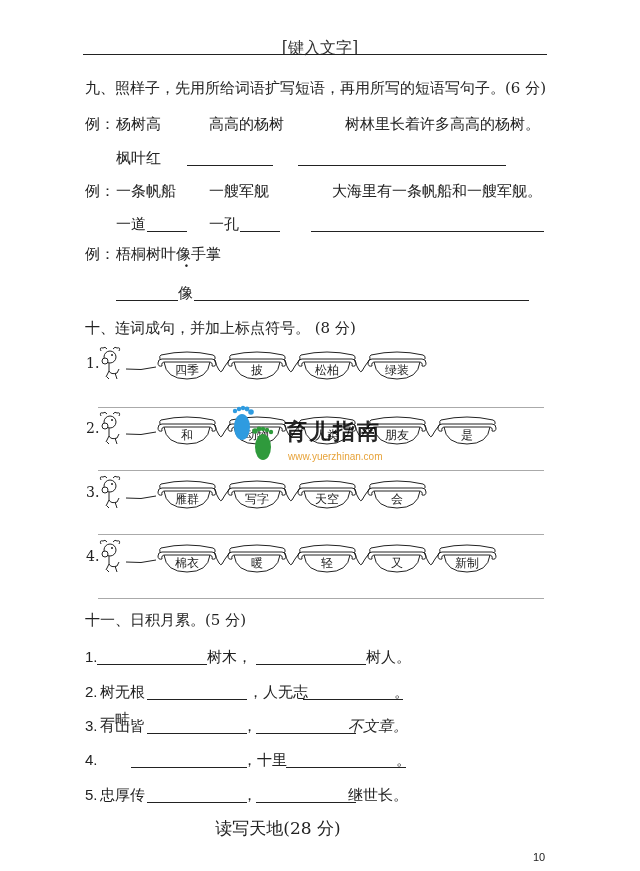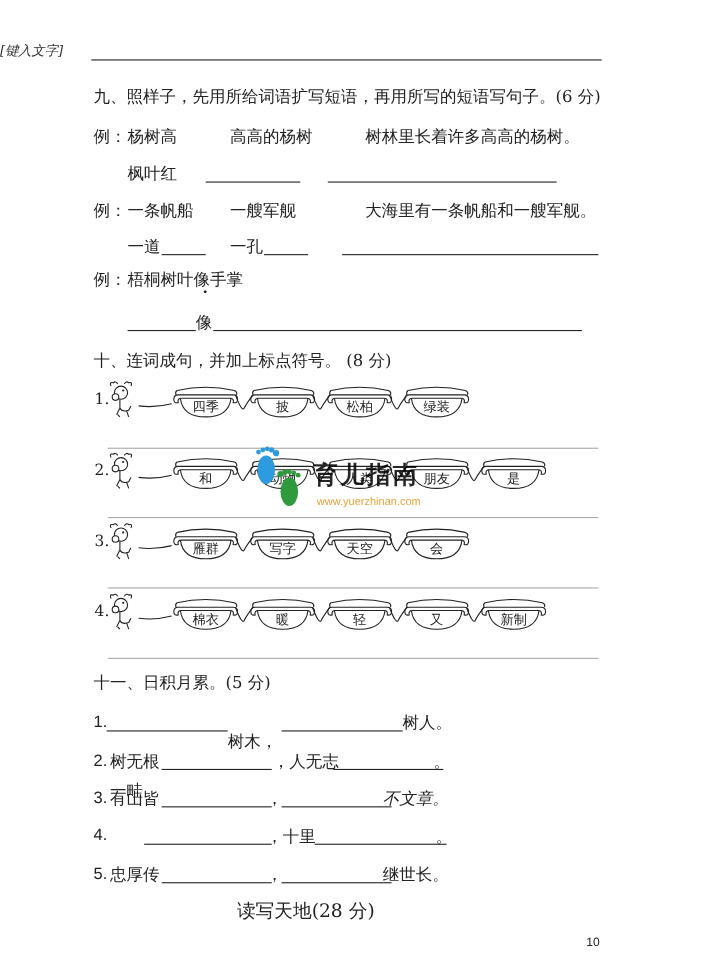--- a/index.html
+++ b/index.html
@@ -1,19 +1,19 @@
 <!DOCTYPE html>
 <html><head>
 <meta charset="utf-8">
 <style>
   html, body { margin: 0; padding: 0; background: #ffffff; }
   body { width: 640px; height: 871px; position: relative; overflow: hidden;
          font-family: "DejaVu Serif", "Liberation Serif", serif; color: #222; }
   .abs { position: absolute; }
-  .header-text { top: 38px; left: 0; width: 640px; font-size: 12px; color: #333; font-style: italic; }
+  .header-text { top: 38px; left: 0; width: 640px; text-align: center; font-size: 16px; color: #333; }
   .header-rule { top: 54px; left: 83px; width: 464px; height: 0; border-top: 1.5px solid #222; }
   .line { font-size: 15px; white-space: nowrap; }
   .q-title { font-size: 15px; }
   .blank { display: inline-block; border-bottom: 1px solid #222; height: 14px; vertical-align: baseline; }
   .ans-rule { left: 98px; width: 446px; border-top: 1px solid #aaa; height: 0; }
   .chain-row { left: 86px; height: 44px; width: 460px; }
   .num { position: absolute; left: 0; top: 10px; font-size: 14px; }
   .mascot { position: absolute; left: 11px; top: 0; width: 28px; height: 40px; }
   .chain-svg { position: absolute; left: 30px; top: 0; }
   .bowl { position: absolute; top: 6px; width: 62px; height: 30px; }
@@ -29,21 +29,21 @@
 <body>
 
 <div class="abs header-text">[键入文字]</div>
 <div class="abs header-rule"></div>
 
 <div class="abs q-title" style="top:79px;left:85px;">九、照样子，先用所给词语扩写短语，再用所写的短语写句子。(6 分)</div>
 
 <div class="abs line" style="top:115px;left:85px;">例：</div>
 <div class="abs line" style="top:115px;left:116px;">杨树高</div>
 <div class="abs line" style="top:115px;left:209px;">高高的杨树</div>
-<div class="abs line" style="top:115px;left:332px;">树林里长着许多高高的杨树。</div>
+<div class="abs line" style="top:115px;left:345px;">树林里长着许多高高的杨树。</div>
 
 <div class="abs line" style="top:149px;left:116px;">枫叶红</div>
 <div class="abs blank" style="top:151px;left:187px;width:86px;"></div>
 <div class="abs blank" style="top:151px;left:298px;width:208px;"></div>
 
 <div class="abs line" style="top:182px;left:85px;">例：</div>
 <div class="abs line" style="top:182px;left:116px;">一条帆船</div>
 <div class="abs line" style="top:182px;left:209px;">一艘军舰</div>
 <div class="abs line" style="top:182px;left:332px;">大海里有一条帆船和一艘军舰。</div>
 
@@ -251,21 +251,21 @@
     </g>
   </svg>
   <div class="wm-text">育儿指南</div>
   <div class="wm-url">www.yuerzhinan.com</div>
 </div>
 
 <div class="abs q-title" style="top:611px;left:85px;">十一、日积月累。(5 分)</div>
 
 <div class="abs line sans" style="top:648px;left:85px;">1.</div>
 <div class="abs blank" style="top:650px;left:97px;width:110px;"></div>
-<div class="abs line" style="top:648px;left:207px;margin-top:17px;">树木，</div>
+<div class="abs line" style="top:648px;left:207px;">树木，</div>
 <div class="abs blank" style="top:650px;left:256px;width:110px;"></div>
 <div class="abs line" style="top:648px;left:366px;">树人。</div>
 
 <div class="abs line sans" style="top:683px;left:85px;">2.</div>
 <div class="abs line" style="top:683px;left:100px;font-family:Liberation Mono, monospace;">树无根</div>
 <div class="abs blank" style="top:685px;left:147px;width:100px;"></div>
 <div class="abs line" style="top:683px;left:248px;">，人无志</div>
 <div class="abs blank" style="top:685px;left:303px;width:100px;"></div>
 <div class="abs line" style="top:683px;left:394px;">。</div>
 

